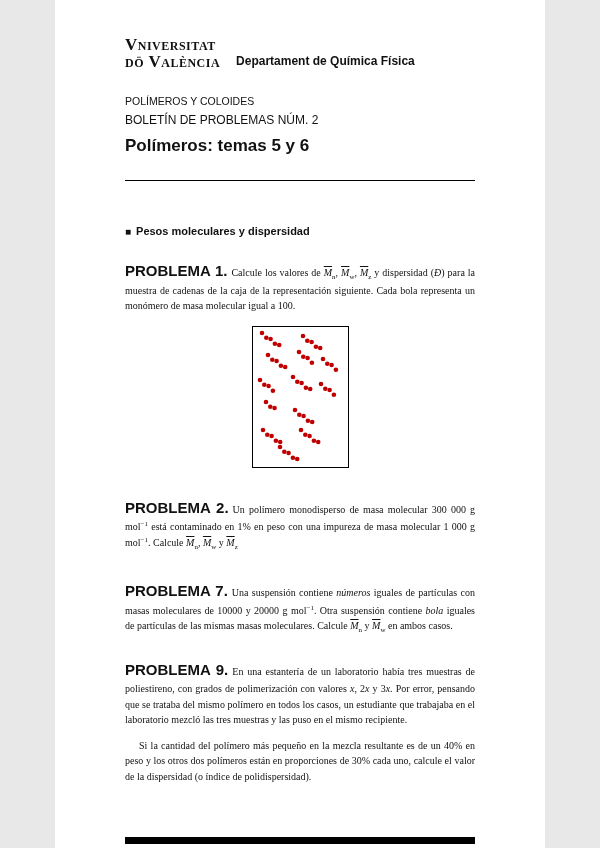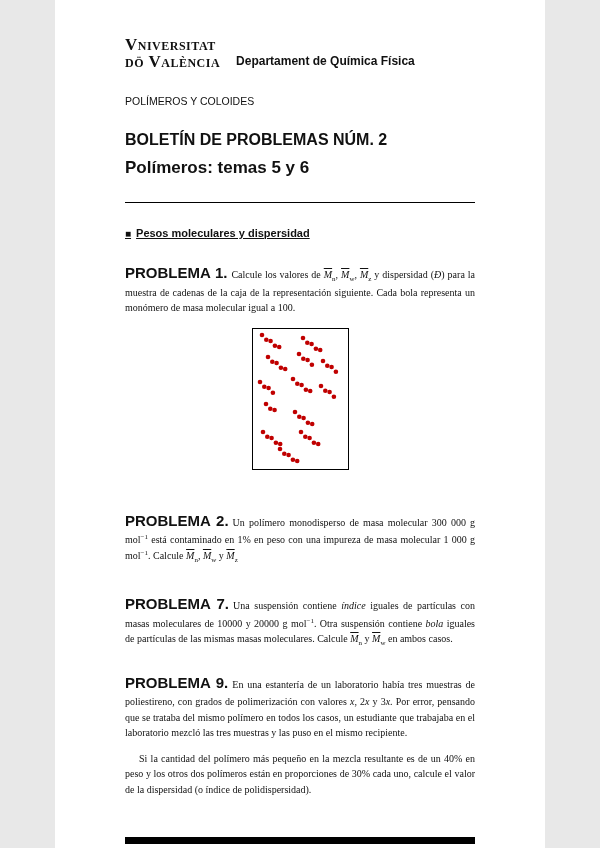--- a/index.html
+++ b/index.html
@@ -31,35 +31,34 @@
     padding-bottom: 3px;
   }
 
   
   .titleblock {
     text-align: left;
     font-family: "Liberation Sans", sans-serif;
     margin-top: 22px;
   }
   .t-course, .t-year { font-size: 10.5px; line-height: 1.55; }
-  .t-bulletin { font-size: 16px; font-weight: 700; margin-top: 22px; }
+  .t-bulletin { font-size: 12px; font-weight: 400; margin-top: 4px; }
   .t-topics  { font-size: 17px; font-weight: 700; margin-top: 9px; }
 
   .rule {
     border: 0; border-top: 1px solid #000;
     margin: 24px 0 0 0;
   }
 
   
   .section {
-    margin-top: 24px;
+    margin-top: 44px;
     font-family: "Liberation Sans", sans-serif;
     font-weight: 700;
     font-size: 11px;
-    text-decoration: underline;
   }
   .sq { font-size: 10px; margin-right: 5px; }
 
   
   .prob {
     margin: 0;
     margin-top: 22px;
     font-size: 10px;
     line-height: 1.55;
     text-align: justify;
@@ -184,26 +183,26 @@
             <circle cx="65.2" cy="115" r="2.3" fill="#c00000"></circle>
             <circle cx="27" cy="120" r="2.3" fill="#c00000"></circle>
             <circle cx="31.3" cy="124.8" r="2.3" fill="#c00000"></circle>
             <circle cx="35.6" cy="126" r="2.3" fill="#c00000"></circle>
             <circle cx="39.9" cy="130.8" r="2.3" fill="#c00000"></circle>
             <circle cx="44.2" cy="132" r="2.3" fill="#c00000"></circle>
           </svg>
       </span>
     </div>
 
-    <p class="prob" style="margin-top:36px">
+    <p class="prob" style="margin-top:25px">
       <b class="plabel">PROBLEMA 2.</b><span>Un polímero monodisperso de masa molecular 300 000 g mol<sup>−1</sup> está contaminado en 1% en peso con una impureza de masa molecular 1 000 g mol<sup>−1</sup>. Calcule <span class="ov">M</span><sub>n</sub>, <span class="ov">M</span><sub>w</sub> y <span class="ov">M</span><sub>z</sub></span>
     </p>
 
     <p class="prob" style="margin-top:26px">
-      <b class="plabel">PROBLEMA 7.</b><span>Una suspensión contiene <i>índice</i> iguales de partículas con masas moleculares de 10000 y 20000 g mol<sup>−1</sup>. Otra suspensión contiene <i>bola</i> iguales de partículas de las mismas masas moleculares. Calcule <span class="ov">M</span><sub>n</sub> y <span class="ov">M</span><sub>w</sub> en ambos casos.</span>
+      <b class="plabel">PROBLEMA 7.</b><span>Una suspensión contiene <i>números</i> iguales de partículas con masas moleculares de 10000 y 20000 g mol<sup>−1</sup>. Otra suspensión contiene <i>bola</i> iguales de partículas de las mismas masas moleculares. Calcule <span class="ov">M</span><sub>n</sub> y <span class="ov">M</span><sub>w</sub> en ambos casos.</span>
     </p>
 
     <p class="prob">
       <b class="plabel">PROBLEMA 9.</b><span>En una estantería de un laboratorio había tres muestras de poliestireno, con grados de polimerización con valores <i>x</i>, 2<i>x</i> y 3<i>x</i>. Por error, pensando que se trataba del mismo polímero en todos los casos, un estudiante que trabajaba en el laboratorio mezcló las tres muestras y las puso en el mismo recipiente.</span>
     </p>
     <p class="prob cont">
       <span>Si la cantidad del polímero más pequeño en la mezcla resultante es de un 40% en peso y los otros dos polímeros están en proporciones de 30% cada uno, calcule el valor de la dispersidad (o índice de polidispersidad).</span>
     </p>
 
   </div>

